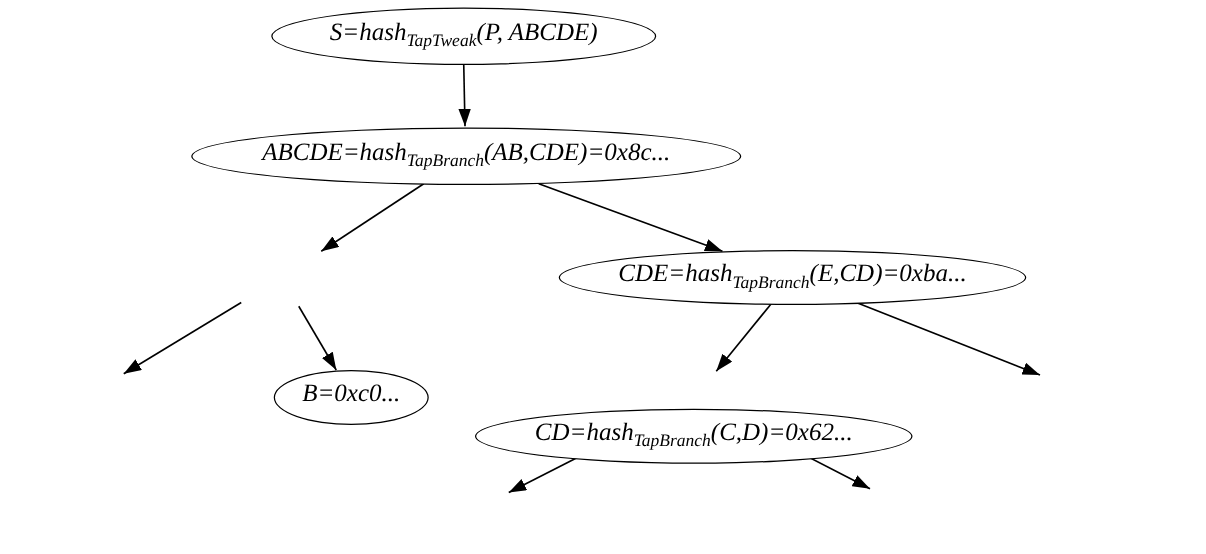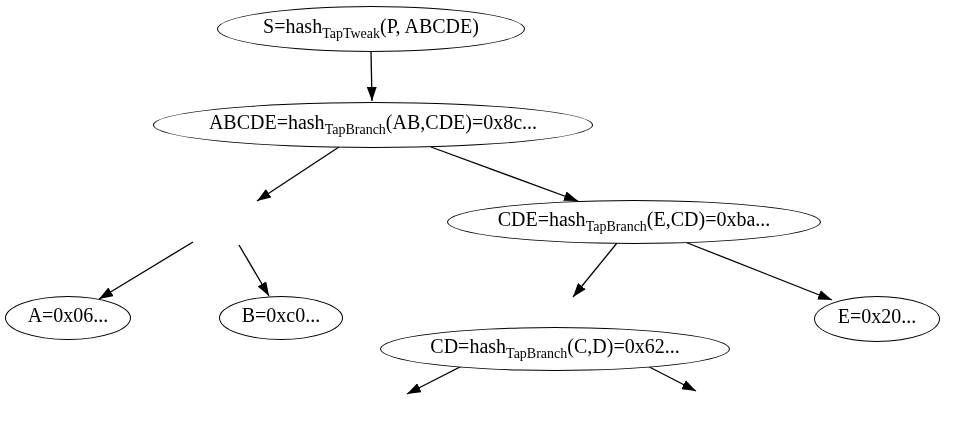--- a/index.html
+++ b/index.html
@@ -32,20 +32,21 @@
     display: flex;
     align-items: center;
     justify-content: center;
     z-index: 2;
   }
   .node .label {
     font-size: 20px;
     line-height: 1;
     white-space: nowrap;
     padding-bottom: 2px;
+    font-style: italic;
   }
   .node .label sub.subscript {
     font-size: 14px;
     line-height: 1;
     vertical-align: -5px;
   }
 </style>
 </head>
 <body>
 
@@ -74,31 +75,25 @@
 
   <div class="node" style="left:153px; top:102px; width:440px; height:46px;">
     <span class="label"><span>ABCDE=hash</span><sub class="subscript">TapBranch</sub><span>(AB,CDE)=0x8c...</span></span>
   </div>
 
 
   <div class="node" style="left:447px; top:200px; width:374px; height:44px;">
     <span class="label"><span>CDE=hash</span><sub class="subscript">TapBranch</sub><span>(E,CD)=0xba...</span></span>
   </div>
 
-  <div class="node" style="left:5px; top:296px; width:126px; height:44px;">
-    <span class="label"><span>A=0x06...</span><sub class="subscript"></sub><span></span></span>
-  </div>
 
   <div class="node" style="left:219px; top:296px; width:124px; height:44px;">
     <span class="label"><span>B=0xc0...</span><sub class="subscript"></sub><span></span></span>
   </div>
 
   <div class="node" style="left:380px; top:306px; width:350px; height:44px;margin-top:21px;">
     <span class="label"><span>CD=hash</span><sub class="subscript">TapBranch</sub><span>(C,D)=0x62...</span></span>
   </div>
 
-  <div class="node" style="left:814px; top:296px; width:126px; height:46px;">
-    <span class="label"><span>E=0x20...</span><sub class="subscript"></sub><span></span></span>
-  </div>
 
 
 
 </div>
 
 </body></html>

